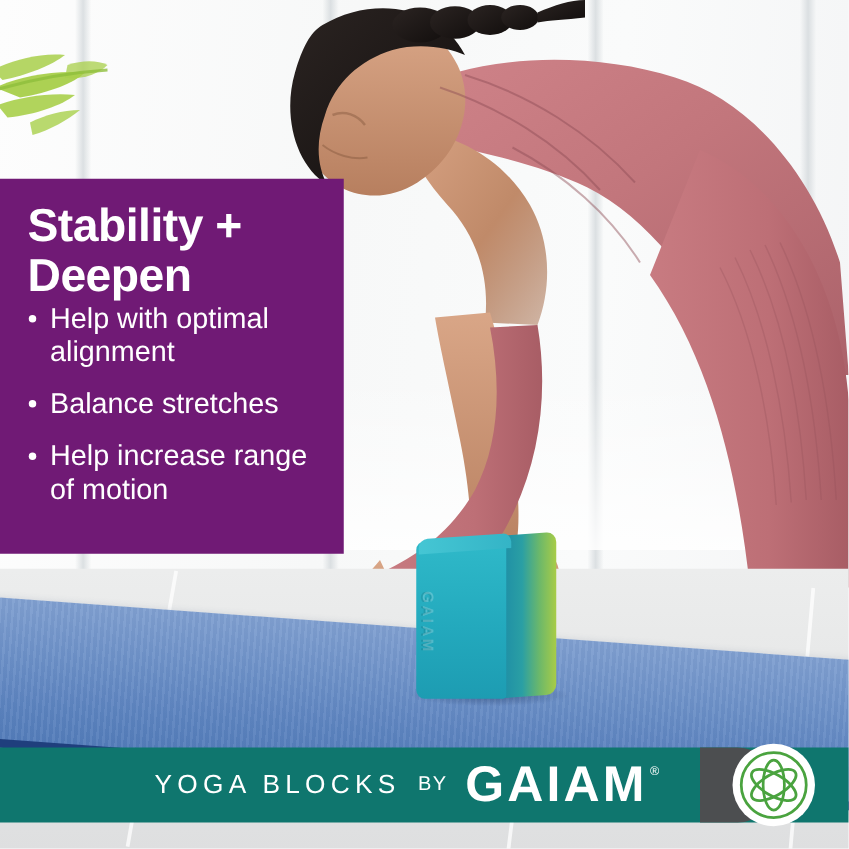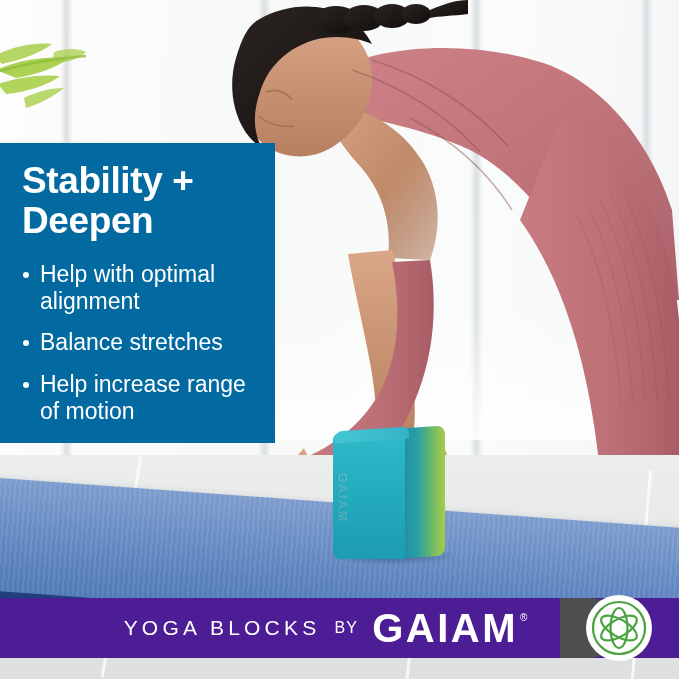--- a/index.html
+++ b/index.html
@@ -98,52 +98,52 @@
     white-space:nowrap;
   }
   .blk-shadow{
     position:absolute;left:-6px;top:120px;width:130px;height:18px;
     background:radial-gradient(ellipse at center,rgba(25,45,85,.45),rgba(25,45,85,0) 70%);
   }
 
   
   .panel{
     position:absolute;left:0;top:143px;width:275px;height:300px;
-    background:#0369a1;
+    background:#701a75;
     padding:0;
     box-sizing:border-box;
   }
   .panel-inner{padding:18px 14px 0 22px;}
   .headline{
     margin:0;
     color:#ffffff;
     font-size:37px;
     line-height:1.08;
     font-weight:700;
     letter-spacing:-.4px;
   }
-  .bullets{list-style:none;margin:20px 0 0 0;padding:0;}
+  .bullets{list-style:none;margin:0 0 0 0;padding:0;}
   .bullets li{
     position:relative;
     color:#ffffff;
     font-size:23px;
     line-height:1.16;
     font-weight:400;
     margin-bottom:15px;
     padding-left:18px;
   }
   .bullets li::before{
     content:"";position:absolute;left:1px;top:11px;
     width:6px;height:6px;border-radius:50%;background:#fff;
   }
 
   
   .banner{
     position:absolute;left:0;top:598px;width:679px;height:60px;
-    background:#4c1d95;
+    background:#0f766e;
     display:flex;align-items:center;justify-content:center;
   }
   .banner-row{display:flex;align-items:center;gap:14px;transform:translateX(-14px);}
   .yb{
     color:#ffffff;font-size:21px;letter-spacing:4.2px;font-weight:300;
     white-space:nowrap;
   }
   .by{
     color:#ffffff;font-size:16px;letter-spacing:1.2px;font-weight:400;
   }

